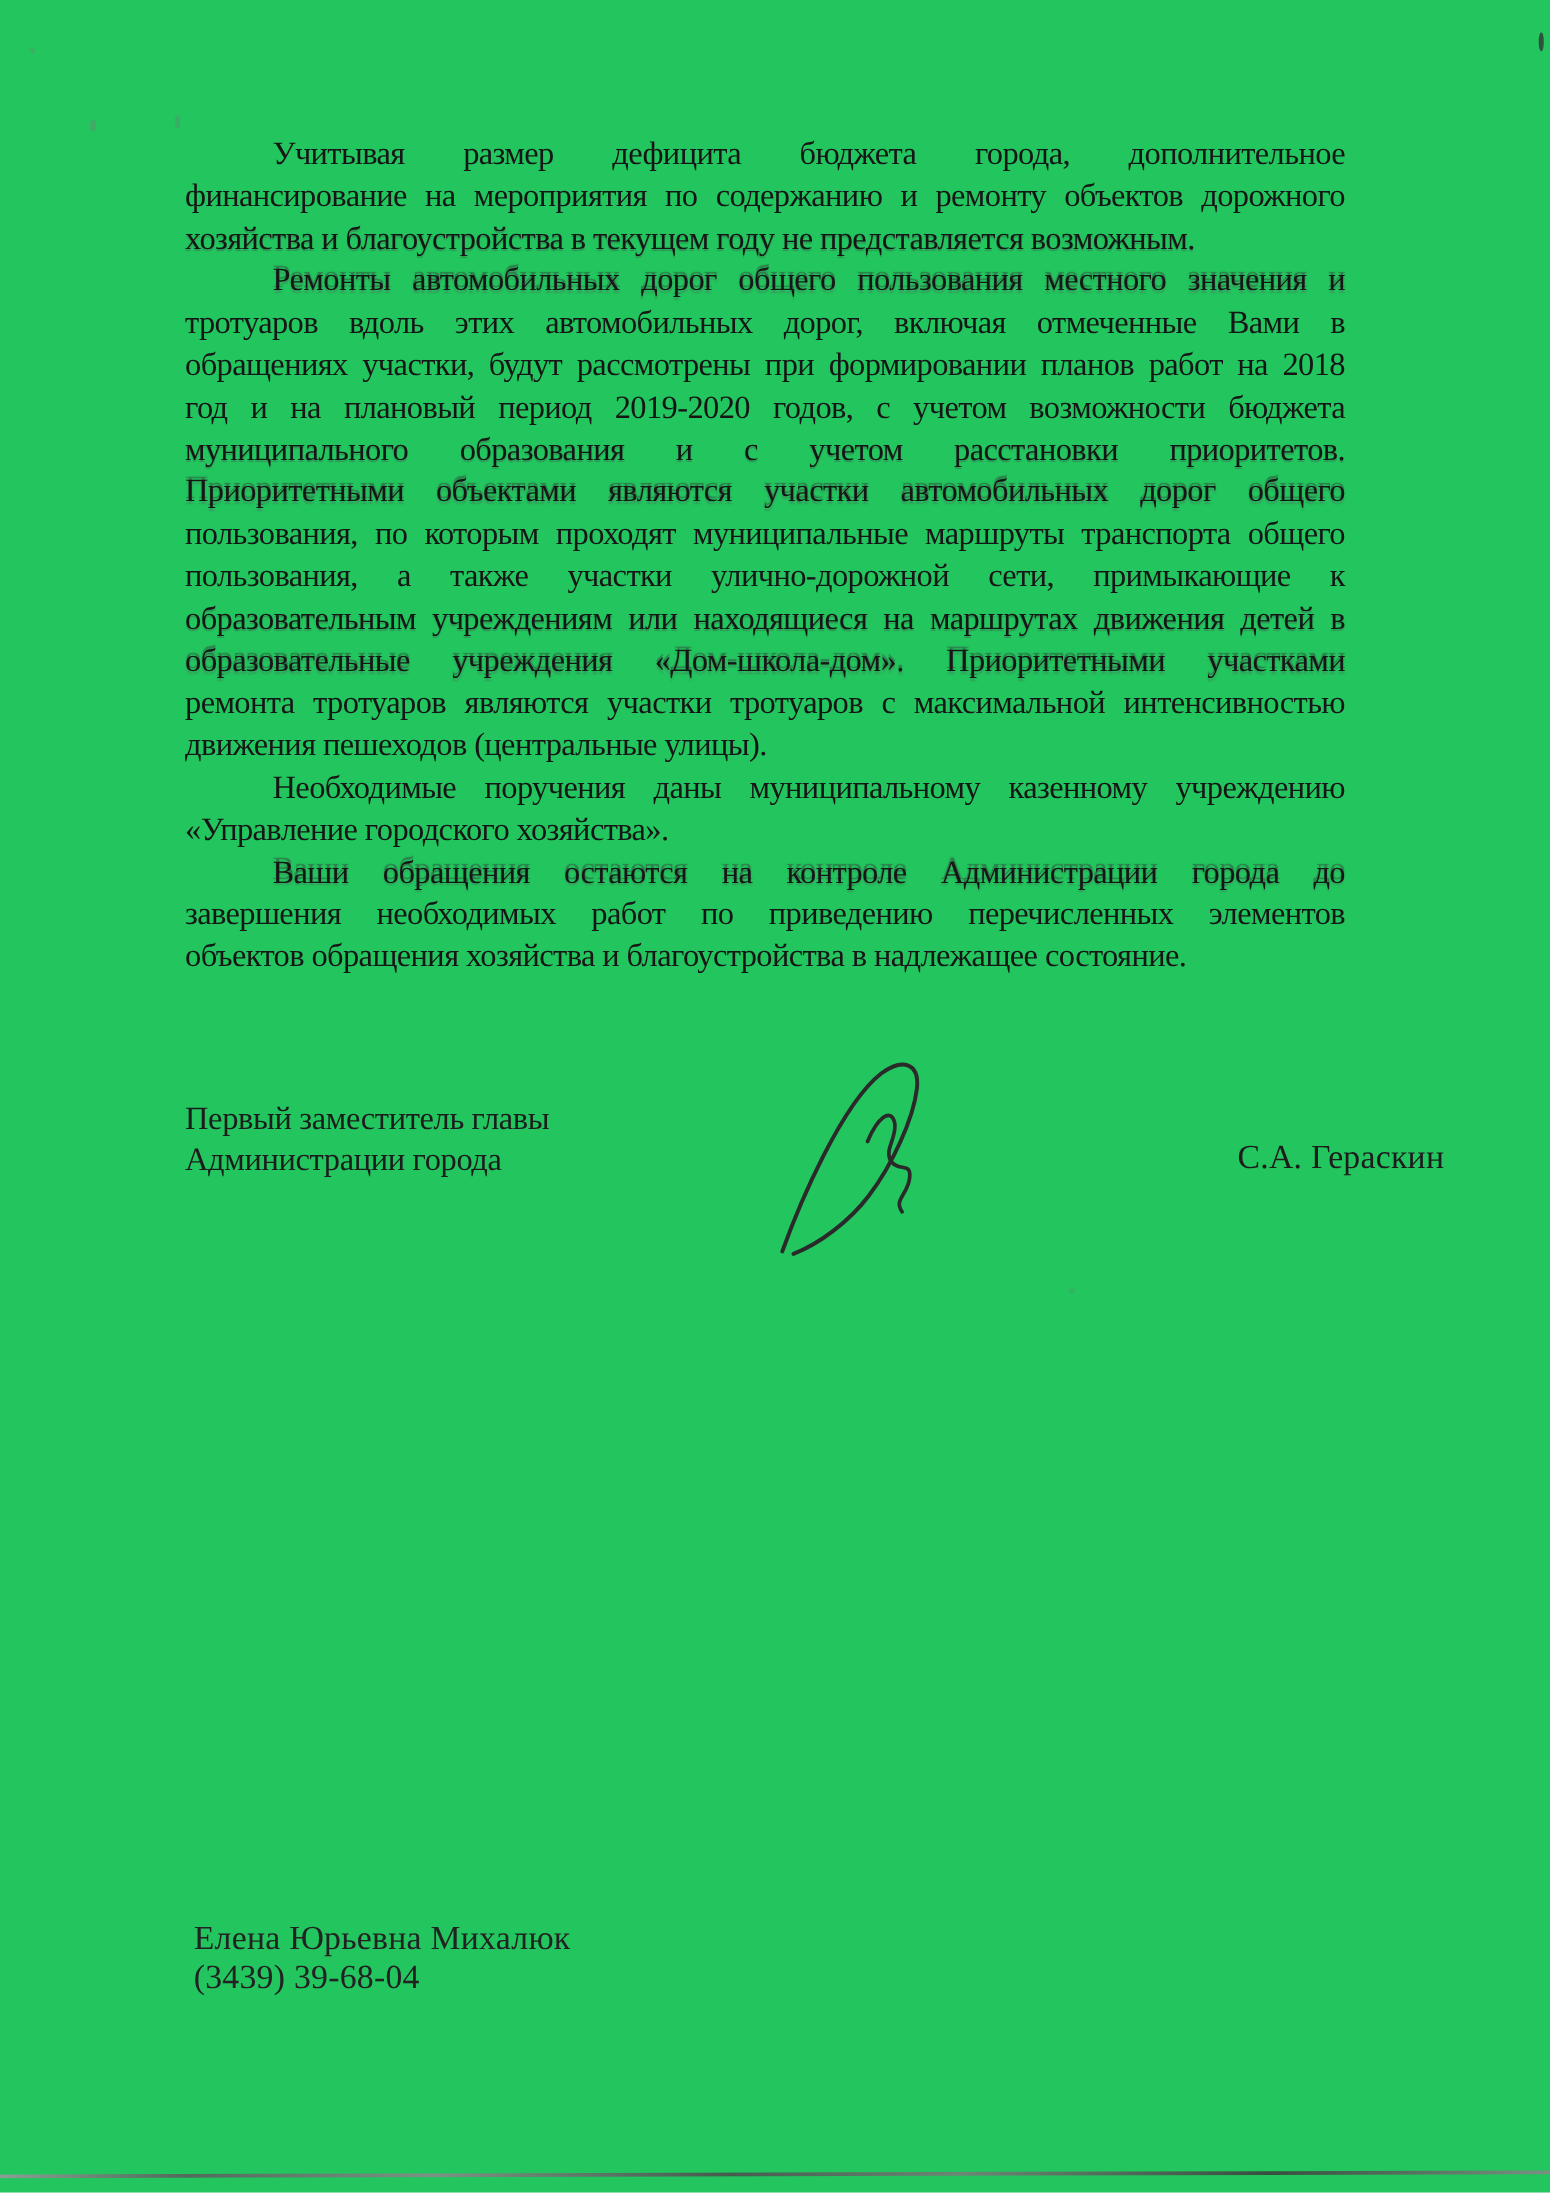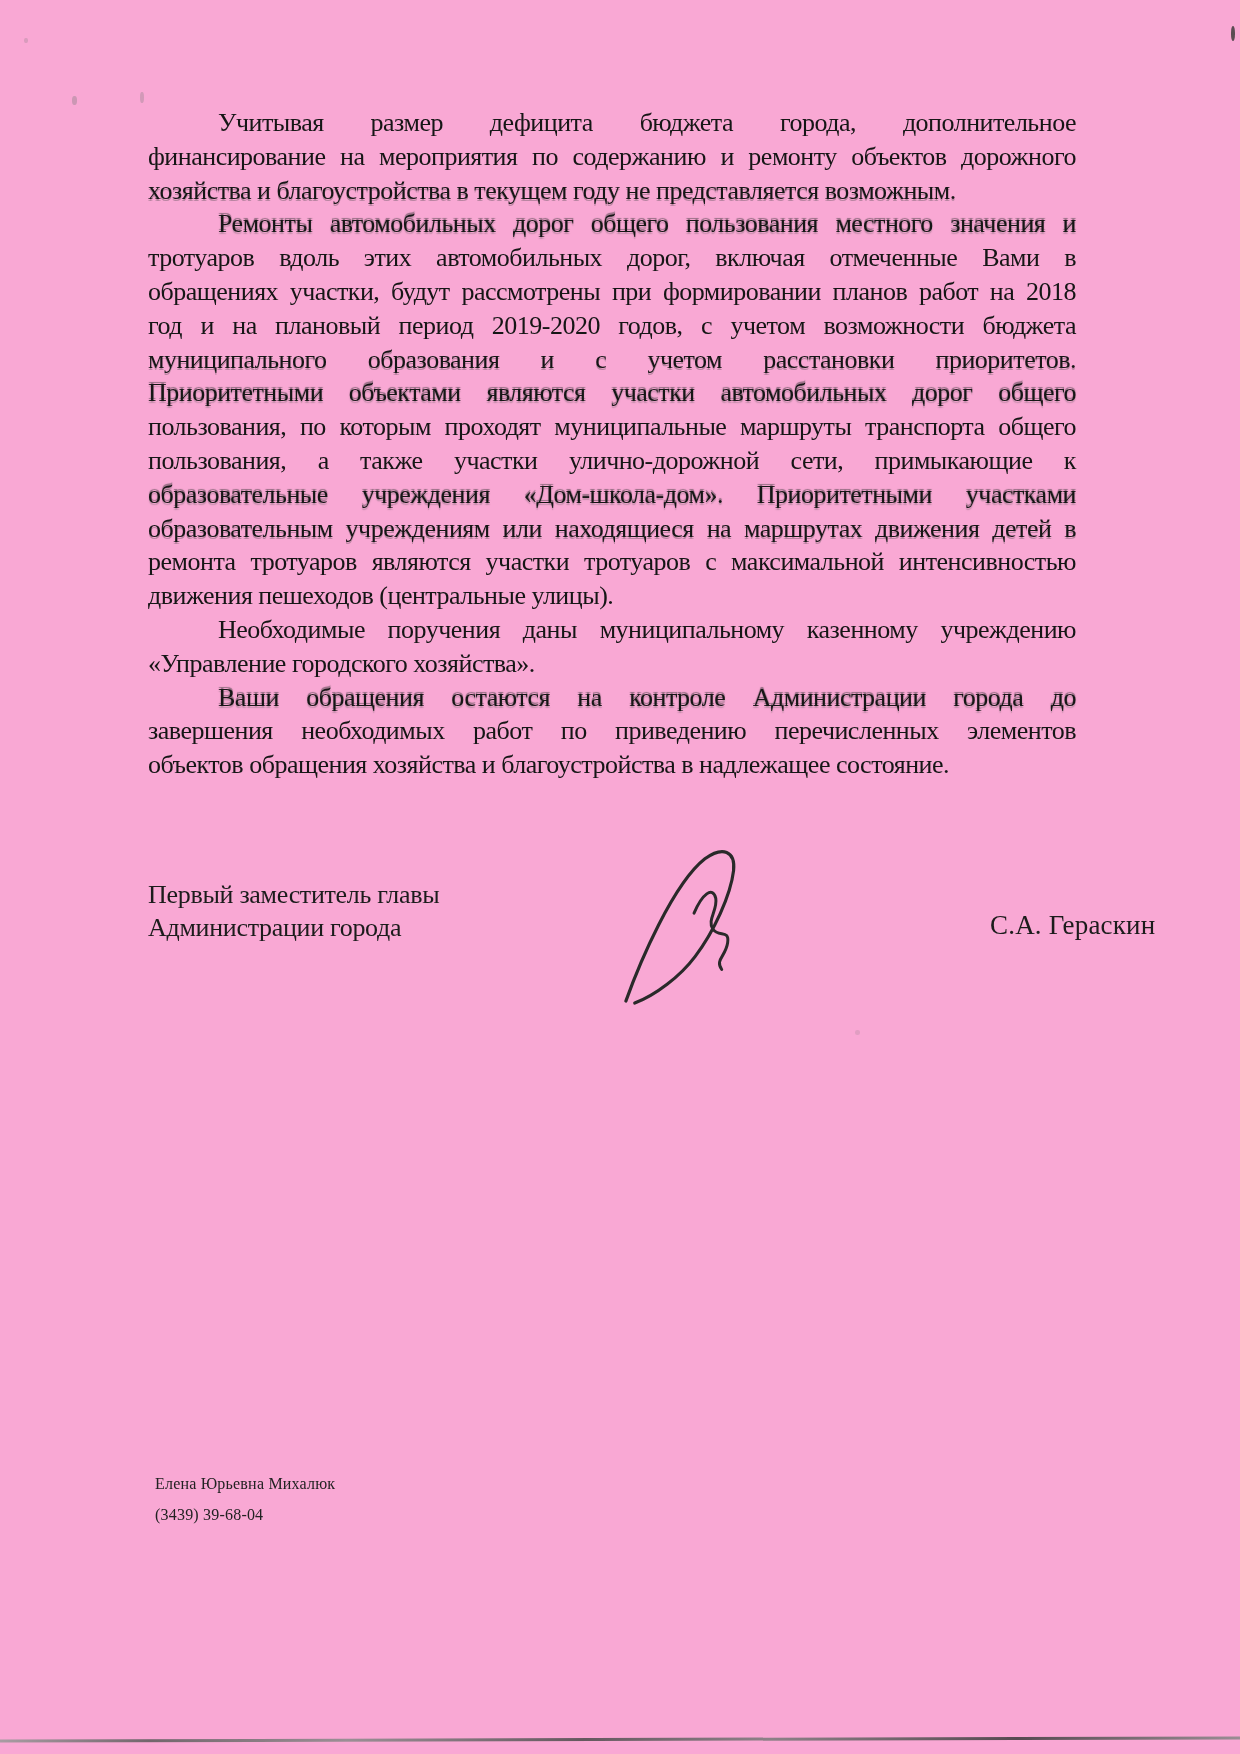--- a/index.html
+++ b/index.html
@@ -5,21 +5,21 @@
   html, body {
     margin: 0;
     padding: 0;
     background: #e8e8e8;
   }
   .page {
     position: relative;
     width: 1240px;
     height: 1754px;
     margin: 0 auto;
-    background: #f9a8d4;
+    background: #22c55e;
     overflow: hidden;
     font-family: "Liberation Serif", "DejaVu Serif", serif;
     color: #1c1c1c;
   }
   .letter-body {
     position: absolute;
     left: 148px;
     top: 106px;
     width: 928px;
   }
@@ -63,22 +63,22 @@
   .signature-svg {
     position: absolute;
     left: 595px;
     top: 842px;
     width: 205px;
     height: 168px;
   }
   .footer-block {
     position: absolute;
     left: 155px;
-    top: 1468px;
-    font-size: 16px;
+    top: 1535px;
+    font-size: 27px;
     line-height: 31px;
     letter-spacing: 0.2px;
     color: #222;
   }
   .scan-line {
     position: absolute;
     left: 0;
     top: 1738px;
     width: 1240px;
     height: 3px;
@@ -115,22 +115,22 @@
       <div class="line just">финансирование на мероприятия по содержанию и ремонту объектов дорожного</div>
       <div class="line smear-1">хозяйства и благоустройства в текущем году не представляется возможным.</div>
       <div class="line indent just smear-2">Ремонты автомобильных дорог общего пользования местного значения и</div>
       <div class="line just">тротуаров вдоль этих  автомобильных дорог, включая отмеченные Вами в</div>
       <div class="line just">обращениях участки, будут рассмотрены при формировании планов работ на 2018</div>
       <div class="line just">год и на плановый период 2019-2020 годов, с учетом возможности  бюджета</div>
       <div class="line just smear-1">муниципального образования и с учетом расстановки приоритетов.</div>
       <div class="line just smear-2">Приоритетными объектами являются участки автомобильных дорог общего</div>
       <div class="line just">пользования, по которым проходят муниципальные маршруты транспорта общего</div>
       <div class="line just">пользования, а также участки улично-дорожной сети, примыкающие к</div>
+      <div class="line just smear-1">образовательным учреждениям или находящиеся на маршрутах движения детей в</div>
       <div class="line just smear-2">образовательные учреждения «Дом-школа-дом». Приоритетными участками</div>
-      <div class="line just smear-1">образовательным учреждениям или находящиеся на маршрутах движения детей в</div>
       <div class="line just">ремонта тротуаров являются участки тротуаров с максимальной интенсивностью</div>
       <div class="line">движения пешеходов (центральные улицы).</div>
       <div class="line indent just">Необходимые поручения даны муниципальному казенному учреждению</div>
       <div class="line">«Управление городского хозяйства».</div>
       <div class="line indent just smear-2">Ваши обращения остаются на контроле Администрации города до</div>
       <div class="line just">завершения необходимых работ по приведению перечисленных элементов</div>
       <div class="line">объектов обращения хозяйства и благоустройства в надлежащее состояние.</div>
     </div>
 
   <div class="sig-block-left">

